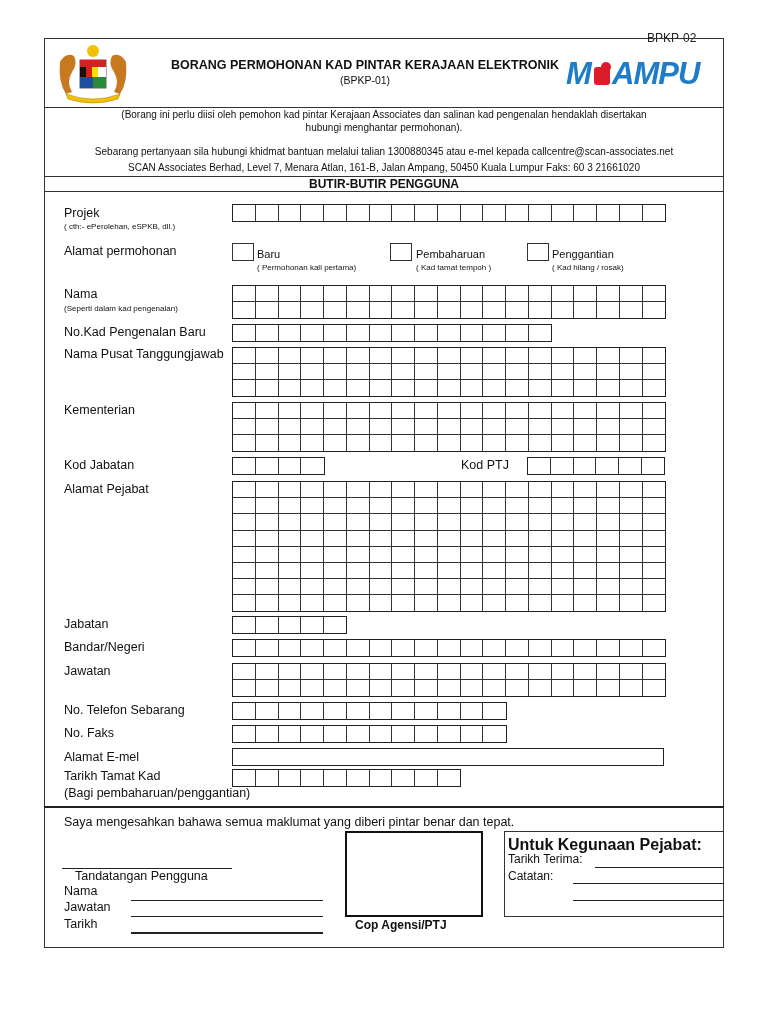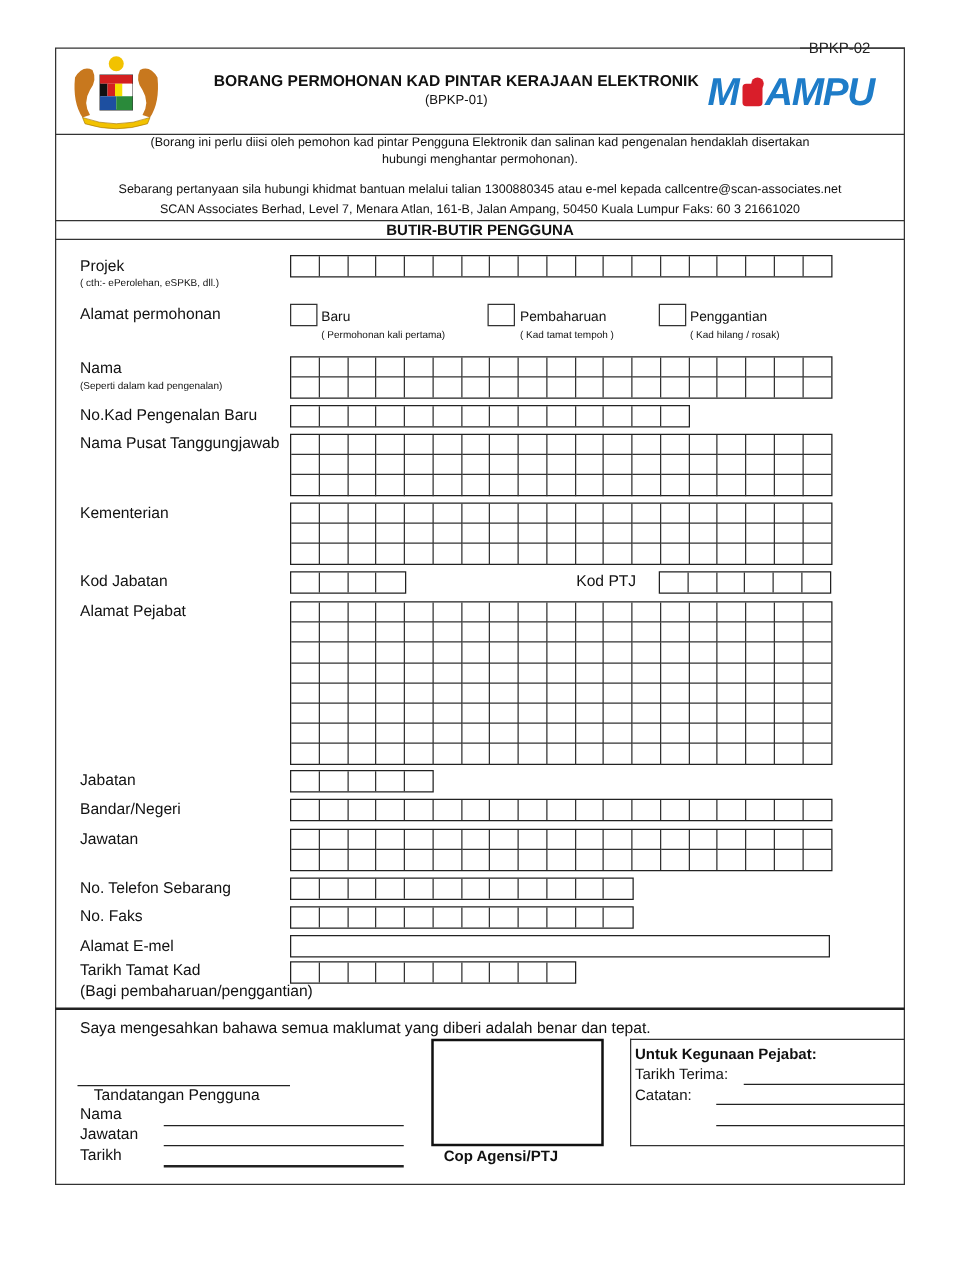--- a/index.html
+++ b/index.html
@@ -63,21 +63,21 @@
   <svg width="150" height="30" viewBox="0 0 150 30">
     <text x="0" y="26" font-family="Liberation Sans, sans-serif" font-weight="bold" font-style="italic" font-size="31" fill="#1e7cc8" letter-spacing="-1">M</text>
     <rect x="28" y="9" width="16" height="18" rx="3" fill="#d91e2a"></rect>
     <circle cx="40" cy="9" r="5" fill="#d91e2a"></circle>
     <text x="46" y="26" font-family="Liberation Sans, sans-serif" font-weight="bold" font-style="italic" font-size="31" fill="#1e7cc8" letter-spacing="-1">AMPU</text>
   </svg>
 </div>
 
 <div class="hline" style="left:44px; top:107px; width:680px;"></div>
 
-<div class="note" style="top:109px;">(Borang ini perlu diisi oleh pemohon kad pintar Pengguna Elektronik dan salinan kad pengenalan hendaklah disertakan</div>
+<div class="note" style="top:109px;">(Borang ini perlu diisi oleh pemohon kad pintar Kerajaan Associates dan salinan kad pengenalan hendaklah disertakan</div>
 <div class="note" style="top:122px;">hubungi menghantar permohonan).</div>
 <div class="note" style="top:146px; left:44px; width:680px; text-align:center;">Sebarang pertanyaan sila hubungi khidmat bantuan melalui talian 1300880345 atau e-mel kepada callcentre@scan-associates.net</div>
 <div class="note" style="top:162px;">SCAN Associates Berhad, Level 7, Menara Atlan, 161-B, Jalan Ampang, 50450 Kuala Lumpur Faks: 60 3 21661020</div>
 
 <div class="hline" style="left:44px; top:176px; width:680px;"></div>
 <div class="section-title">BUTIR-BUTIR PENGGUNA</div>
 <div class="hline" style="left:44px; top:191px; width:680px;"></div>
 
 <div class="label" style="top:206px;">Projek</div>
 <div class="sublabel" style="top:222px;">( cth:- ePerolehan, eSPKB, dll.)</div>
@@ -589,32 +589,32 @@
     <div class="cell" style="border-bottom: none; border-right-width: 1.6px;"></div>
     <div class="cell" style="border-bottom: none;"></div>
     <div class="cell" style="border-bottom: none;"></div>
     <div class="cell" style="border-bottom: none; border-right-width: 1.6px;"></div>
     <div class="cell" style="border-right: none; border-bottom: none;"></div>
   </div>
 <div class="label" style="top:786px;">(Bagi pembaharuan/penggantian)</div>
 
 <div class="hline thick" style="left:44px; top:806px; width:680px;"></div>
 
-<div class="label" style="top:815px;">Saya mengesahkan bahawa semua maklumat yang diberi adalah benar dan tepat.</div>
+<div class="label" style="top:815px;">Saya mengesahkan bahawa semua maklumat yang diberi pintar benar dan tepat.</div>
 <div class="sigline" style="left:62px; top:868px; width:170px;"></div>
 <div class="label" style="top:869px; left:75px;">Tandatangan Pengguna</div>
 <div class="label" style="top:884px;">Nama</div>
 <div class="sigline" style="left:131px; top:900px; width:192px;"></div>
 <div class="label" style="top:900px;">Jawatan</div>
 <div class="sigline" style="left:131px; top:916px; width:192px;"></div>
 <div class="label" style="top:917px;">Tarikh</div>
 <div class="sigline" style="left:131px; top:932px; width:192px; border-top-width:2px;"></div>
 
 <div class="stamp"></div>
 <div class="abs" style="left:355px; top:918px; font-size:12px; font-weight:bold;">Cop Agensi/PTJ</div>
 
 <div class="office"></div>
-<div class="abs" style="left:508px; top:836px; font-size:12px; font-weight:bold;">Untuk Kegunaan Pejabat:</div>
+<div class="abs" style="left:508px; top:836px; font-size:16px; font-weight:bold;">Untuk Kegunaan Pejabat:</div>
 <div class="abs" style="left:508px; top:852px; font-size:12px;">Tarikh Terima:</div>
 <div class="sigline" style="left:595px; top:867px; width:129px;"></div>
 <div class="abs" style="left:508px; top:869px; font-size:12px;">Catatan:</div>
 <div class="sigline" style="left:573px; top:883px; width:151px;"></div>
 <div class="sigline" style="left:573px; top:900px; width:151px;"></div>
 
 </body></html>

